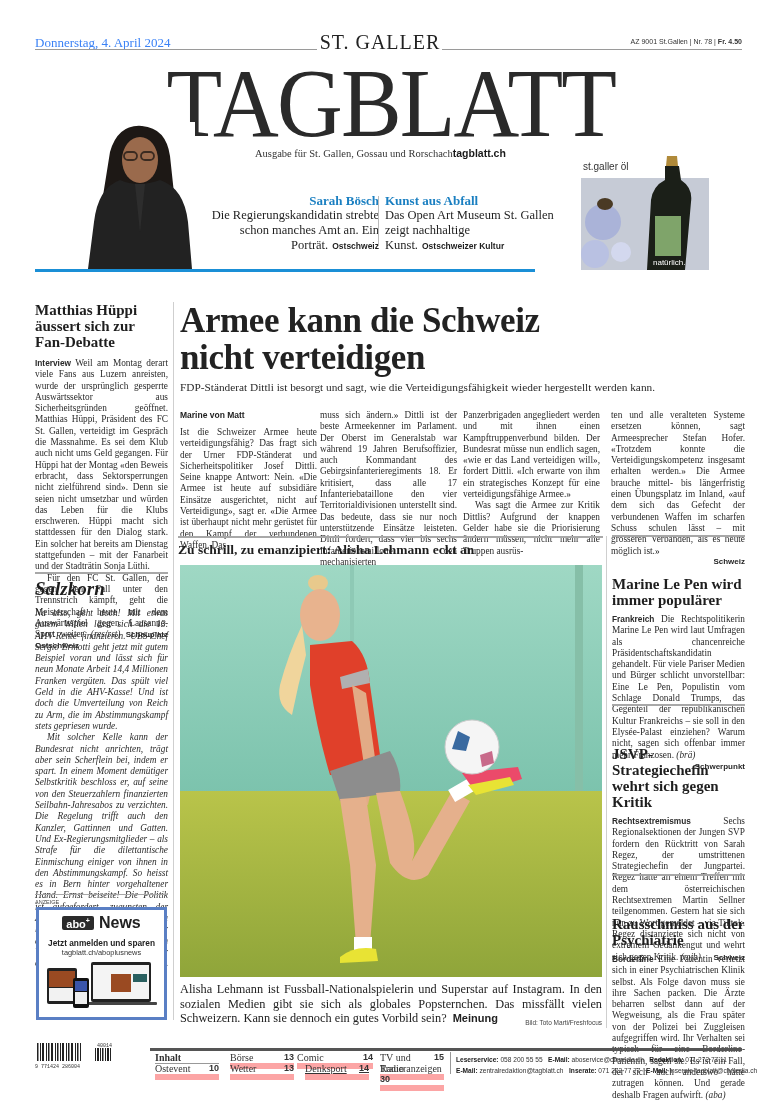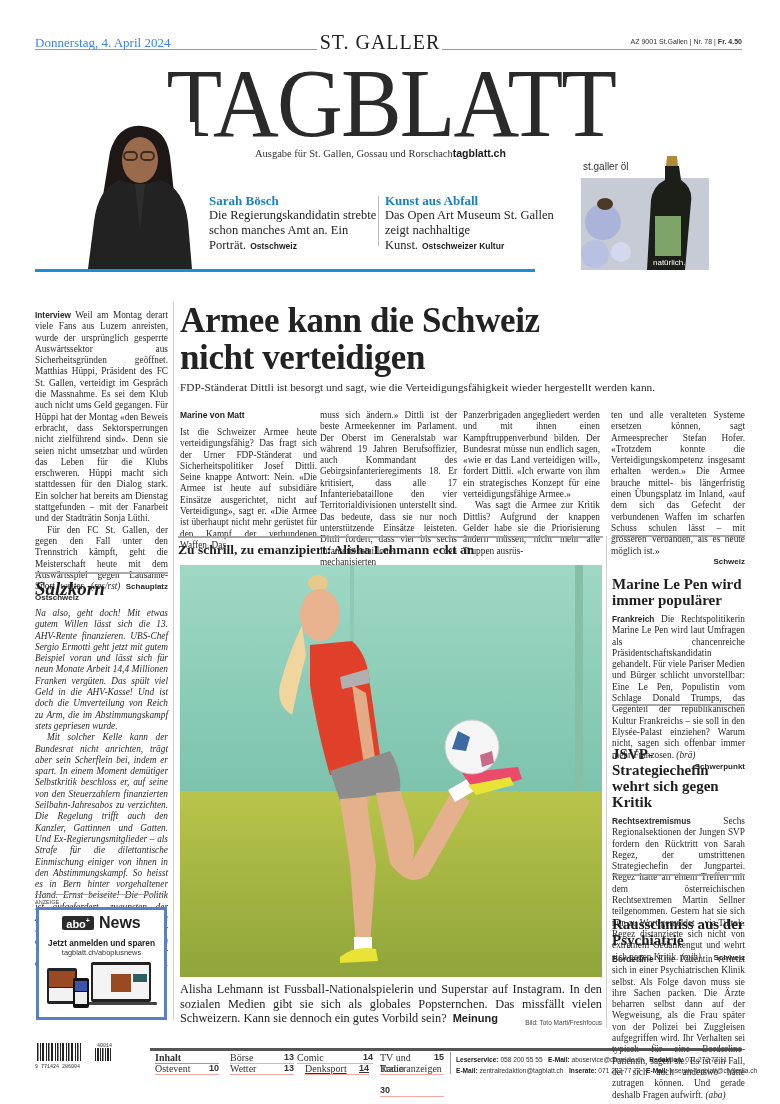--- a/index.html
+++ b/index.html
@@ -60,21 +60,21 @@
   .col-right { left: 612px; width: 133px; margin-top: 36px; }
 
   
   .anzeige-lbl { left: 35px; top: 899px; font-family: "Liberation Sans", sans-serif; font-size: 5.5px; color: #444; }
   .abo-ad { left: 36px; top: 907px; width: 131px; height: 113px; border: 3px solid #5a7fc4; background: #fff; }
 
   
   .foot-rule { left: 150px; top: 1048px; width: 592px; height: 3px; background: #555; }
   .barcode { left: 35px; top: 1043px; }
   .toc { font-size: 10px; line-height: 11px; color: #333; }
-  .toc-item { position: absolute; border-bottom: 1px solid #fca5a5; display: flex; justify-content: space-between; gap: 11px; }
+  .toc-item { position: absolute; border-bottom: 6px solid #fca5a5; display: flex; justify-content: space-between; }
   .toc-item .n { font-family: "Liberation Sans", sans-serif; font-weight: bold; font-size: 9px; }
   .contact { left: 456px; top: 1054px; font-family: "Liberation Sans", sans-serif; font-size: 6.6px; line-height: 11px; color: #333; white-space: nowrap; }
   .contact b { font-weight: bold; color: #1a1a1a; }
 </style>
 </head>
 <body>
 
 <div class="abs date">Donnerstag, 4. April 2024</div>
 <div class="abs topline-left"></div>
 <div class="abs stgaller">ST. GALLER</div>
@@ -88,21 +88,21 @@
     <rect width="115" height="147" fill="#ffffff"></rect>
     <path d="M30 30 Q38 2 62 4 Q86 6 90 34 L96 90 Q98 110 88 118 L30 118 Q18 100 22 80 Z" fill="#1d1815"></path>
     <ellipse cx="60" cy="38" rx="18" ry="23" fill="#9a6a4c"></ellipse>
     <rect x="44" y="30" width="13" height="8" rx="4" fill="none" stroke="#3a2a20" stroke-width="1.8"></rect>
     <rect x="61" y="30" width="13" height="8" rx="4" fill="none" stroke="#3a2a20" stroke-width="1.8"></rect>
     <path d="M40 58 Q58 66 80 58 Q104 66 108 100 L112 147 L8 147 L14 100 Q18 66 40 58 Z" fill="#222222"></path>
     <path d="M55 62 L60 110 L65 62 Z" fill="#2d2d2d"></path>
   </svg>
 </div>
 
-<div class="abs teaser" style="left:209px;">
+<div class="abs teaser" style="left:209px;text-align:right;">
   <div class="kicker">Sarah Bösch</div>
   <div><span>Die Regierungskandidatin strebte schon manches Amt an. Ein Porträt.</span><span class="dept">Ostschweiz</span></div>
 </div>
 <div class="abs teaser-div"></div>
 <div class="abs teaser" style="left:385px;">
   <div class="kicker">Kunst aus Abfall</div>
   <div><span>Das Open Art Museum St. Gallen zeigt nachhaltige Kunst.</span><span class="dept">Ostschweizer Kultur</span></div>
 </div>
 <div class="abs blue-rule"></div>
 
@@ -116,20 +116,21 @@
     <ellipse cx="24" cy="52" rx="8" ry="6" fill="#4a3a24"></ellipse>
     <path d="M86 4 L96 4 L97 14 L85 14 Z" fill="#b08a3a"></path>
     <path d="M84 14 L98 14 L100 28 Q112 36 110 50 L104 118 L66 118 L70 48 Q72 34 84 28 Z" fill="#1b1f18"></path>
     <rect x="74" y="64" width="26" height="40" fill="#7fa46a"></rect>
     <text x="2" y="18" font-family="Liberation Sans, sans-serif" font-size="10" fill="#333">st.galler öl</text>
     <text x="72" y="113" font-family="Liberation Sans, sans-serif" font-size="8" fill="#ffffff">natürlich.</text>
   </svg>
 </div>
 
 <div class="abs col-left">
+  <div class="hl-small">Matthias Hüppi äussert sich zur Fan-Debatte</div>
   <div class="body-s" style="margin-top:8px;">
     <span class="lead">Interview</span>
     <span>Weil am Montag derart viele Fans aus Luzern anreisten, wurde der ursprünglich gesperrte Auswärtssektor aus Sicherheitsgründen geöffnet. Matthias Hüppi, Präsident des FC St. Gallen, verteidigt im Gespräch die Massnahme. Es sei dem Klub auch nicht ums Geld gegangen. Für Hüppi hat der Montag «den Beweis erbracht, dass Sektorsperrungen nicht zielführend sind». Denn sie seien nicht umsetzbar und würden das Leben für die Klubs erschweren. Hüppi macht sich stattdessen für den Dialog stark. Ein solcher hat bereits am Dienstag stattgefunden – mit der Fanarbeit und der Stadträtin Sonja Lüthi.</span>
   </div>
   <div class="body-s" style="text-indent:12px;">
     <span>Für den FC St. Gallen, der gegen den Fall unter den Trennstrich kämpft, geht die Meisterschaft heute mit dem Auswärtsspiel gegen Lausanne-Sport weiter.</span>
     <span class="it">(res/rst)</span>
     <span class="tag">Schauplatz Ostschweiz</span>
   </div>
 </div>

